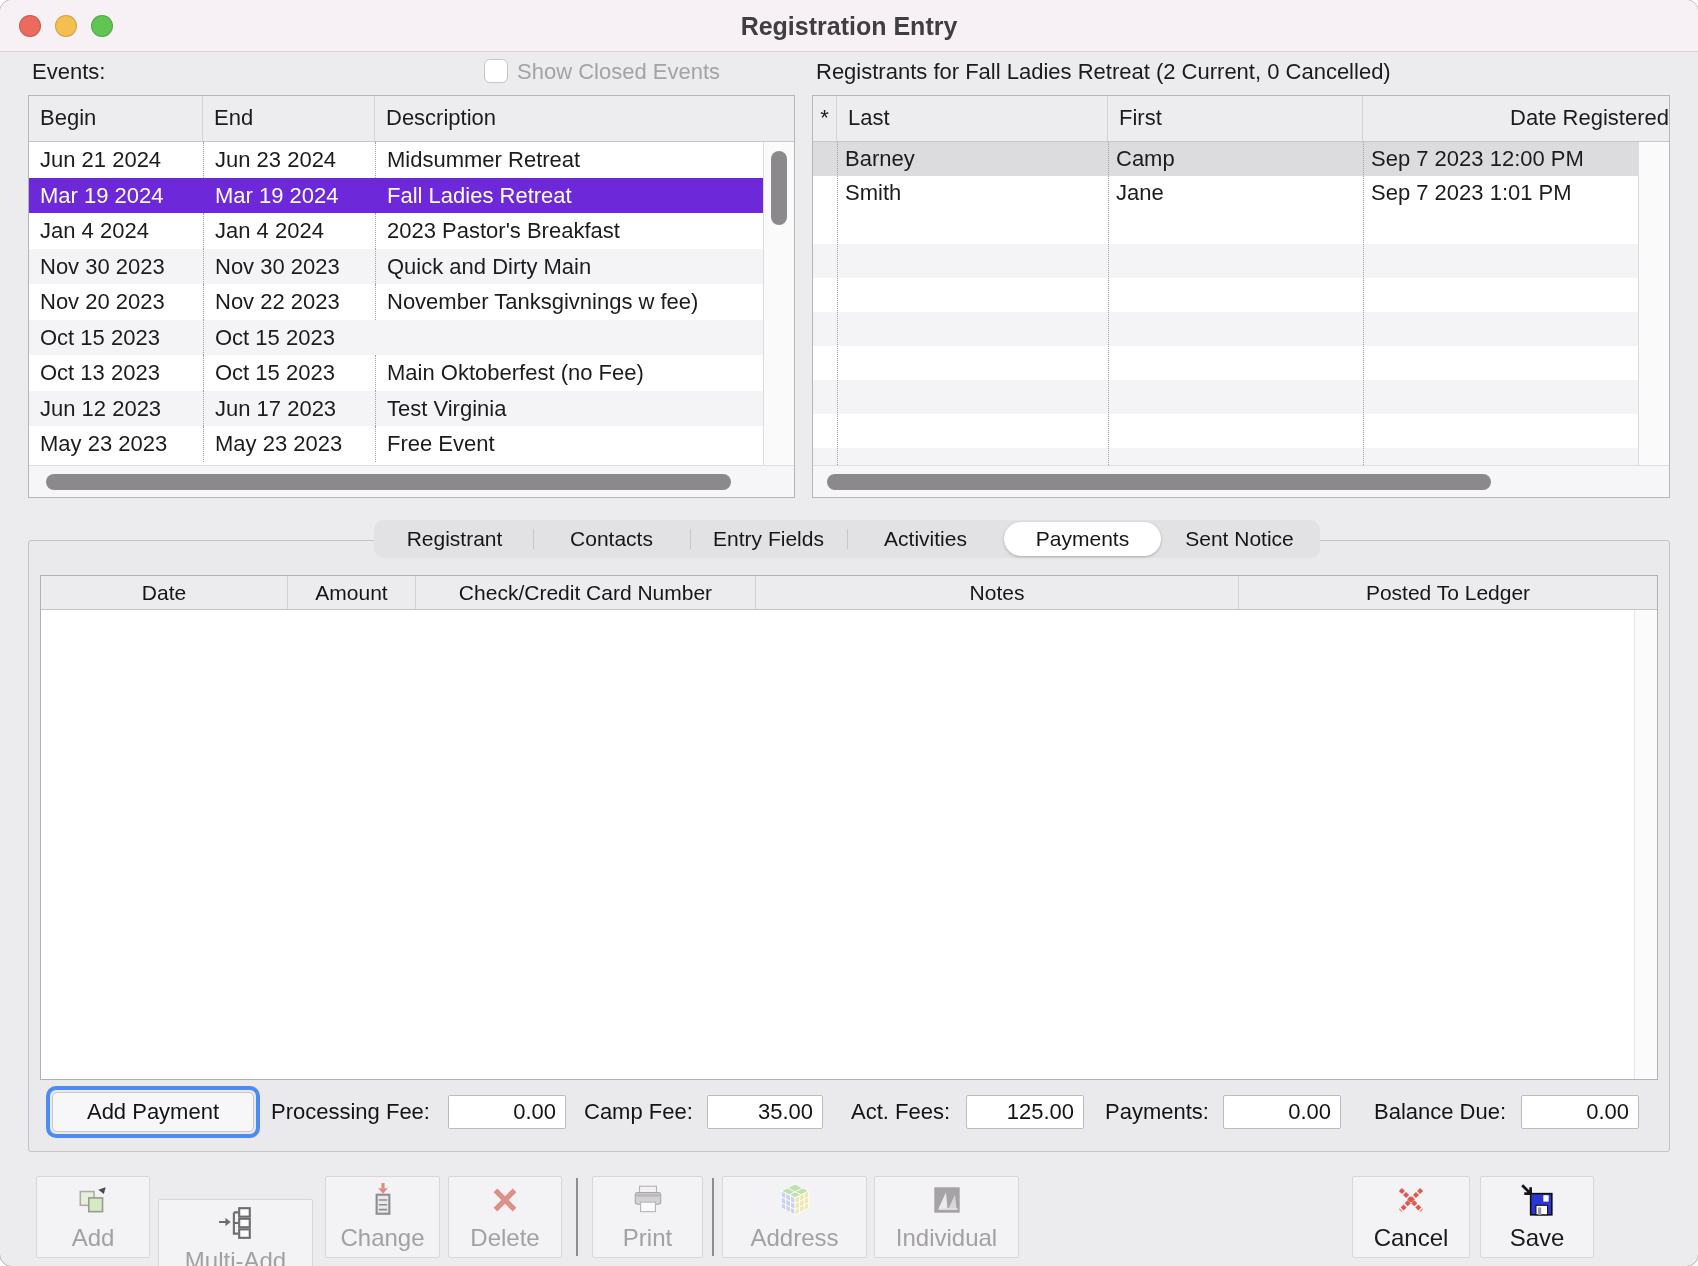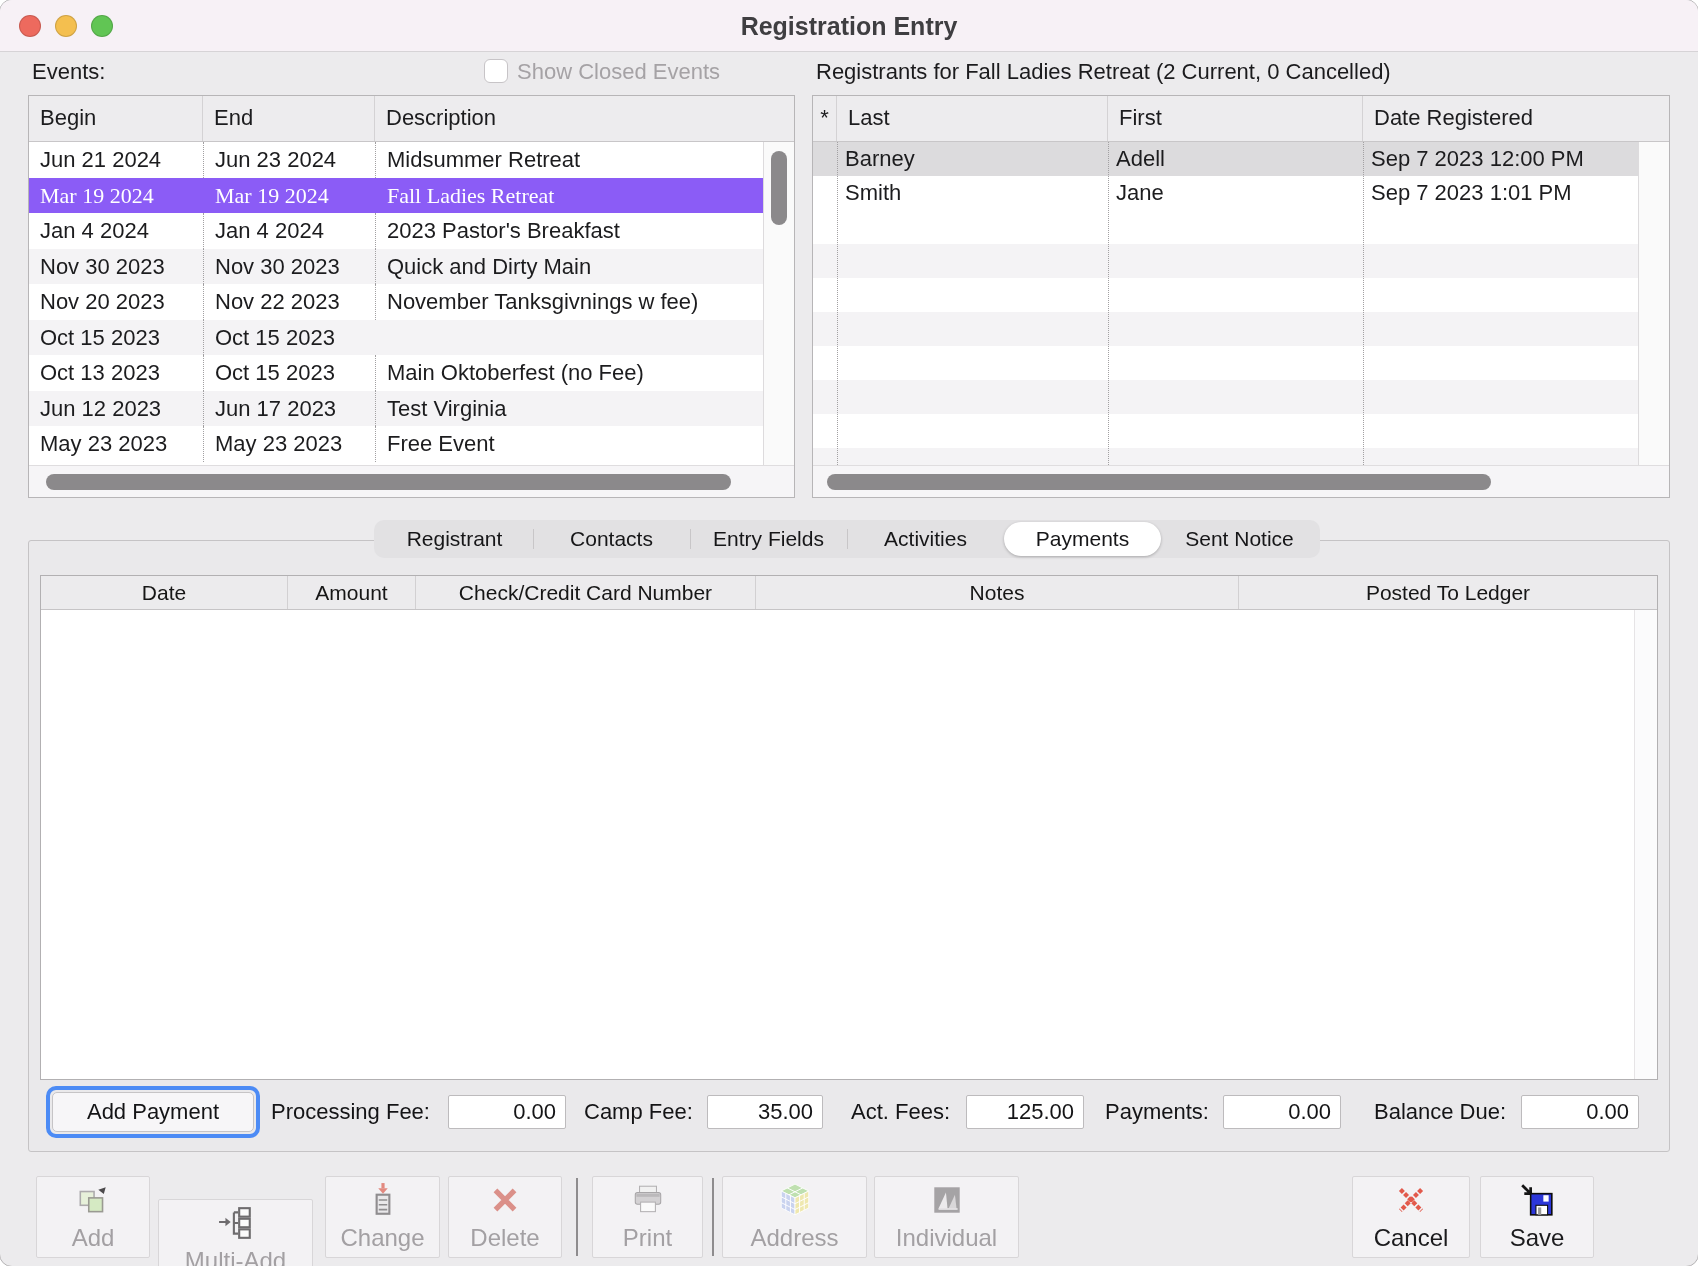--- a/index.html
+++ b/index.html
@@ -41,28 +41,28 @@
 
   .ev-c0 { width:174px; } .ev-c1 { width:172px; } .ev-c2 { width:388px; }
   .ev-hcell.ev-c2 { width:auto; flex:1; }
 
   .tbody { position:absolute; left:0; top:46px; overflow:hidden; }
   .panel.events .tbody { width:734px; bottom:32px; }
   .panel.regs   .tbody { width:825px; bottom:32px; }
 
   .ev-row { display:flex; height:35.5px; background:#ffffff; }
   .ev-row.alt { background:#f4f3f5; }
-  .ev-row.sel { background:#8b5cf6; color:#ffffff;font-family:Liberation Serif, serif; }
+  .ev-row.sel { background:#6d28d9; color:#ffffff; }
   .ev-cell { font-size:22px; line-height:35.5px; padding-left:11px; white-space:nowrap; overflow:hidden; }
   .ev-cell.ev-c1, .ev-cell.ev-c2 { border-left:1px dotted #a2a0a2; }
   .ev-row.sel .ev-cell { border-color:transparent; }
 
   .rg-c0 { width:24px; } .rg-c1 { width:271px; } .rg-c2 { width:255px; } .rg-c3 { width:275px; }
   .rg-hcell.rg-c0 { padding-left:0; text-align:center; }
-  .rg-hcell.rg-c3 { width:auto; flex:1; }
+  .rg-hcell.rg-c3 { width:auto; flex:1;text-align:right; }
   .rg-row { display:flex; height:34px; background:#ffffff; }
   .rg-row.sel { background:#dcdbdd; }
   .rg-cell { font-size:22px; line-height:34px; padding-left:8px; white-space:nowrap; overflow:hidden; }
   .rg-empty { position:absolute; left:0; top:114px; width:825px; bottom:32px;
     background:repeating-linear-gradient(to bottom,#ffffff 0,#ffffff 34px,#f4f3f5 34px,#f4f3f5 68px); }
   .rg-dot { position:absolute; top:46px; bottom:32px; width:0; border-left:1px dotted #a2a0a2; }
 
   .vstrip { position:absolute; top:46px; bottom:32px; width:31px; border-left:1px solid #dddbdd; background:#fafafa; }
   .panel.events .vstrip { left:734px; }
   .panel.regs   .vstrip { left:825px; }
@@ -187,21 +187,21 @@
     <div class="thead">
         <div class="rg-hcell rg-c0">*</div>
         <div class="rg-hcell rg-c1">Last</div>
         <div class="rg-hcell rg-c2">First</div>
         <div class="rg-hcell rg-c3">Date Registered</div>
       </div>
     <div class="tbody">
         <div class="rg-row sel">
           <div class="rg-cell rg-c0"></div>
           <div class="rg-cell rg-c1">Barney</div>
-          <div class="rg-cell rg-c2">Adell</div>
+          <div class="rg-cell rg-c2">Camp</div>
           <div class="rg-cell rg-c3">Sep 7 2023 12:00 PM</div>
         </div>
         <div class="rg-row">
           <div class="rg-cell rg-c0"></div>
           <div class="rg-cell rg-c1">Smith</div>
           <div class="rg-cell rg-c2">Jane</div>
           <div class="rg-cell rg-c3">Sep 7 2023 1:01 PM</div>
         </div>
       </div>
     <div class="rg-empty"></div>

